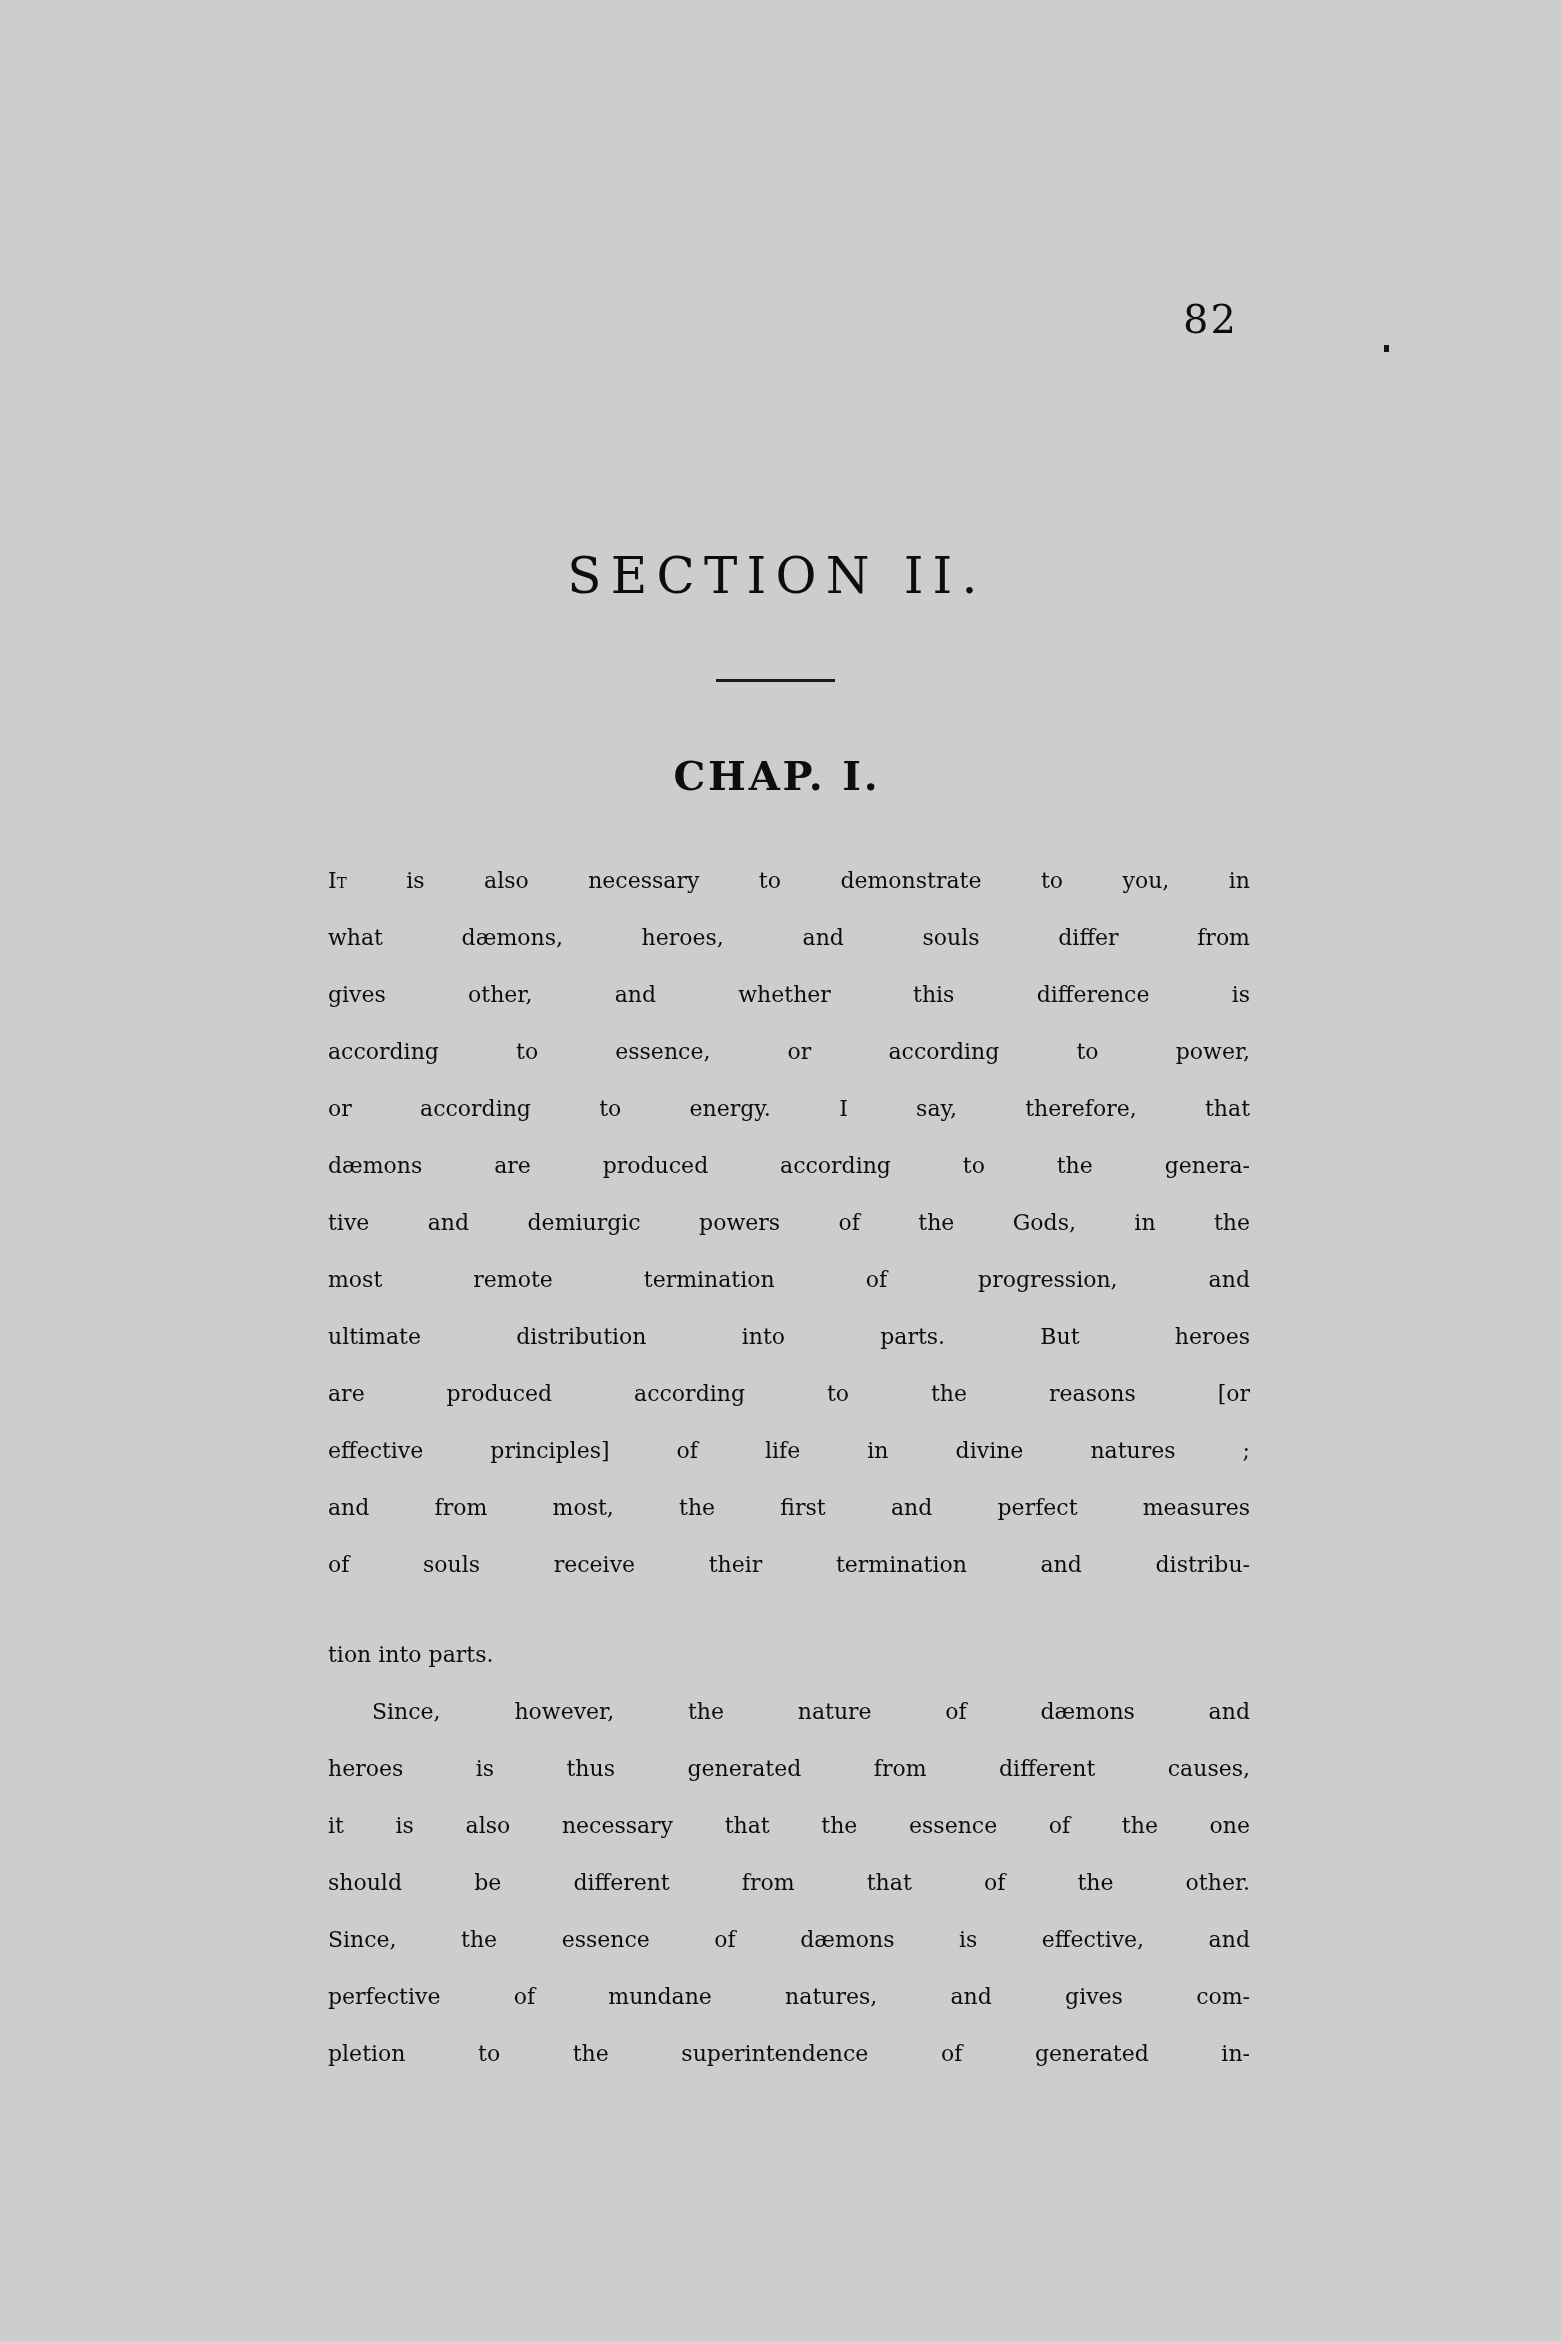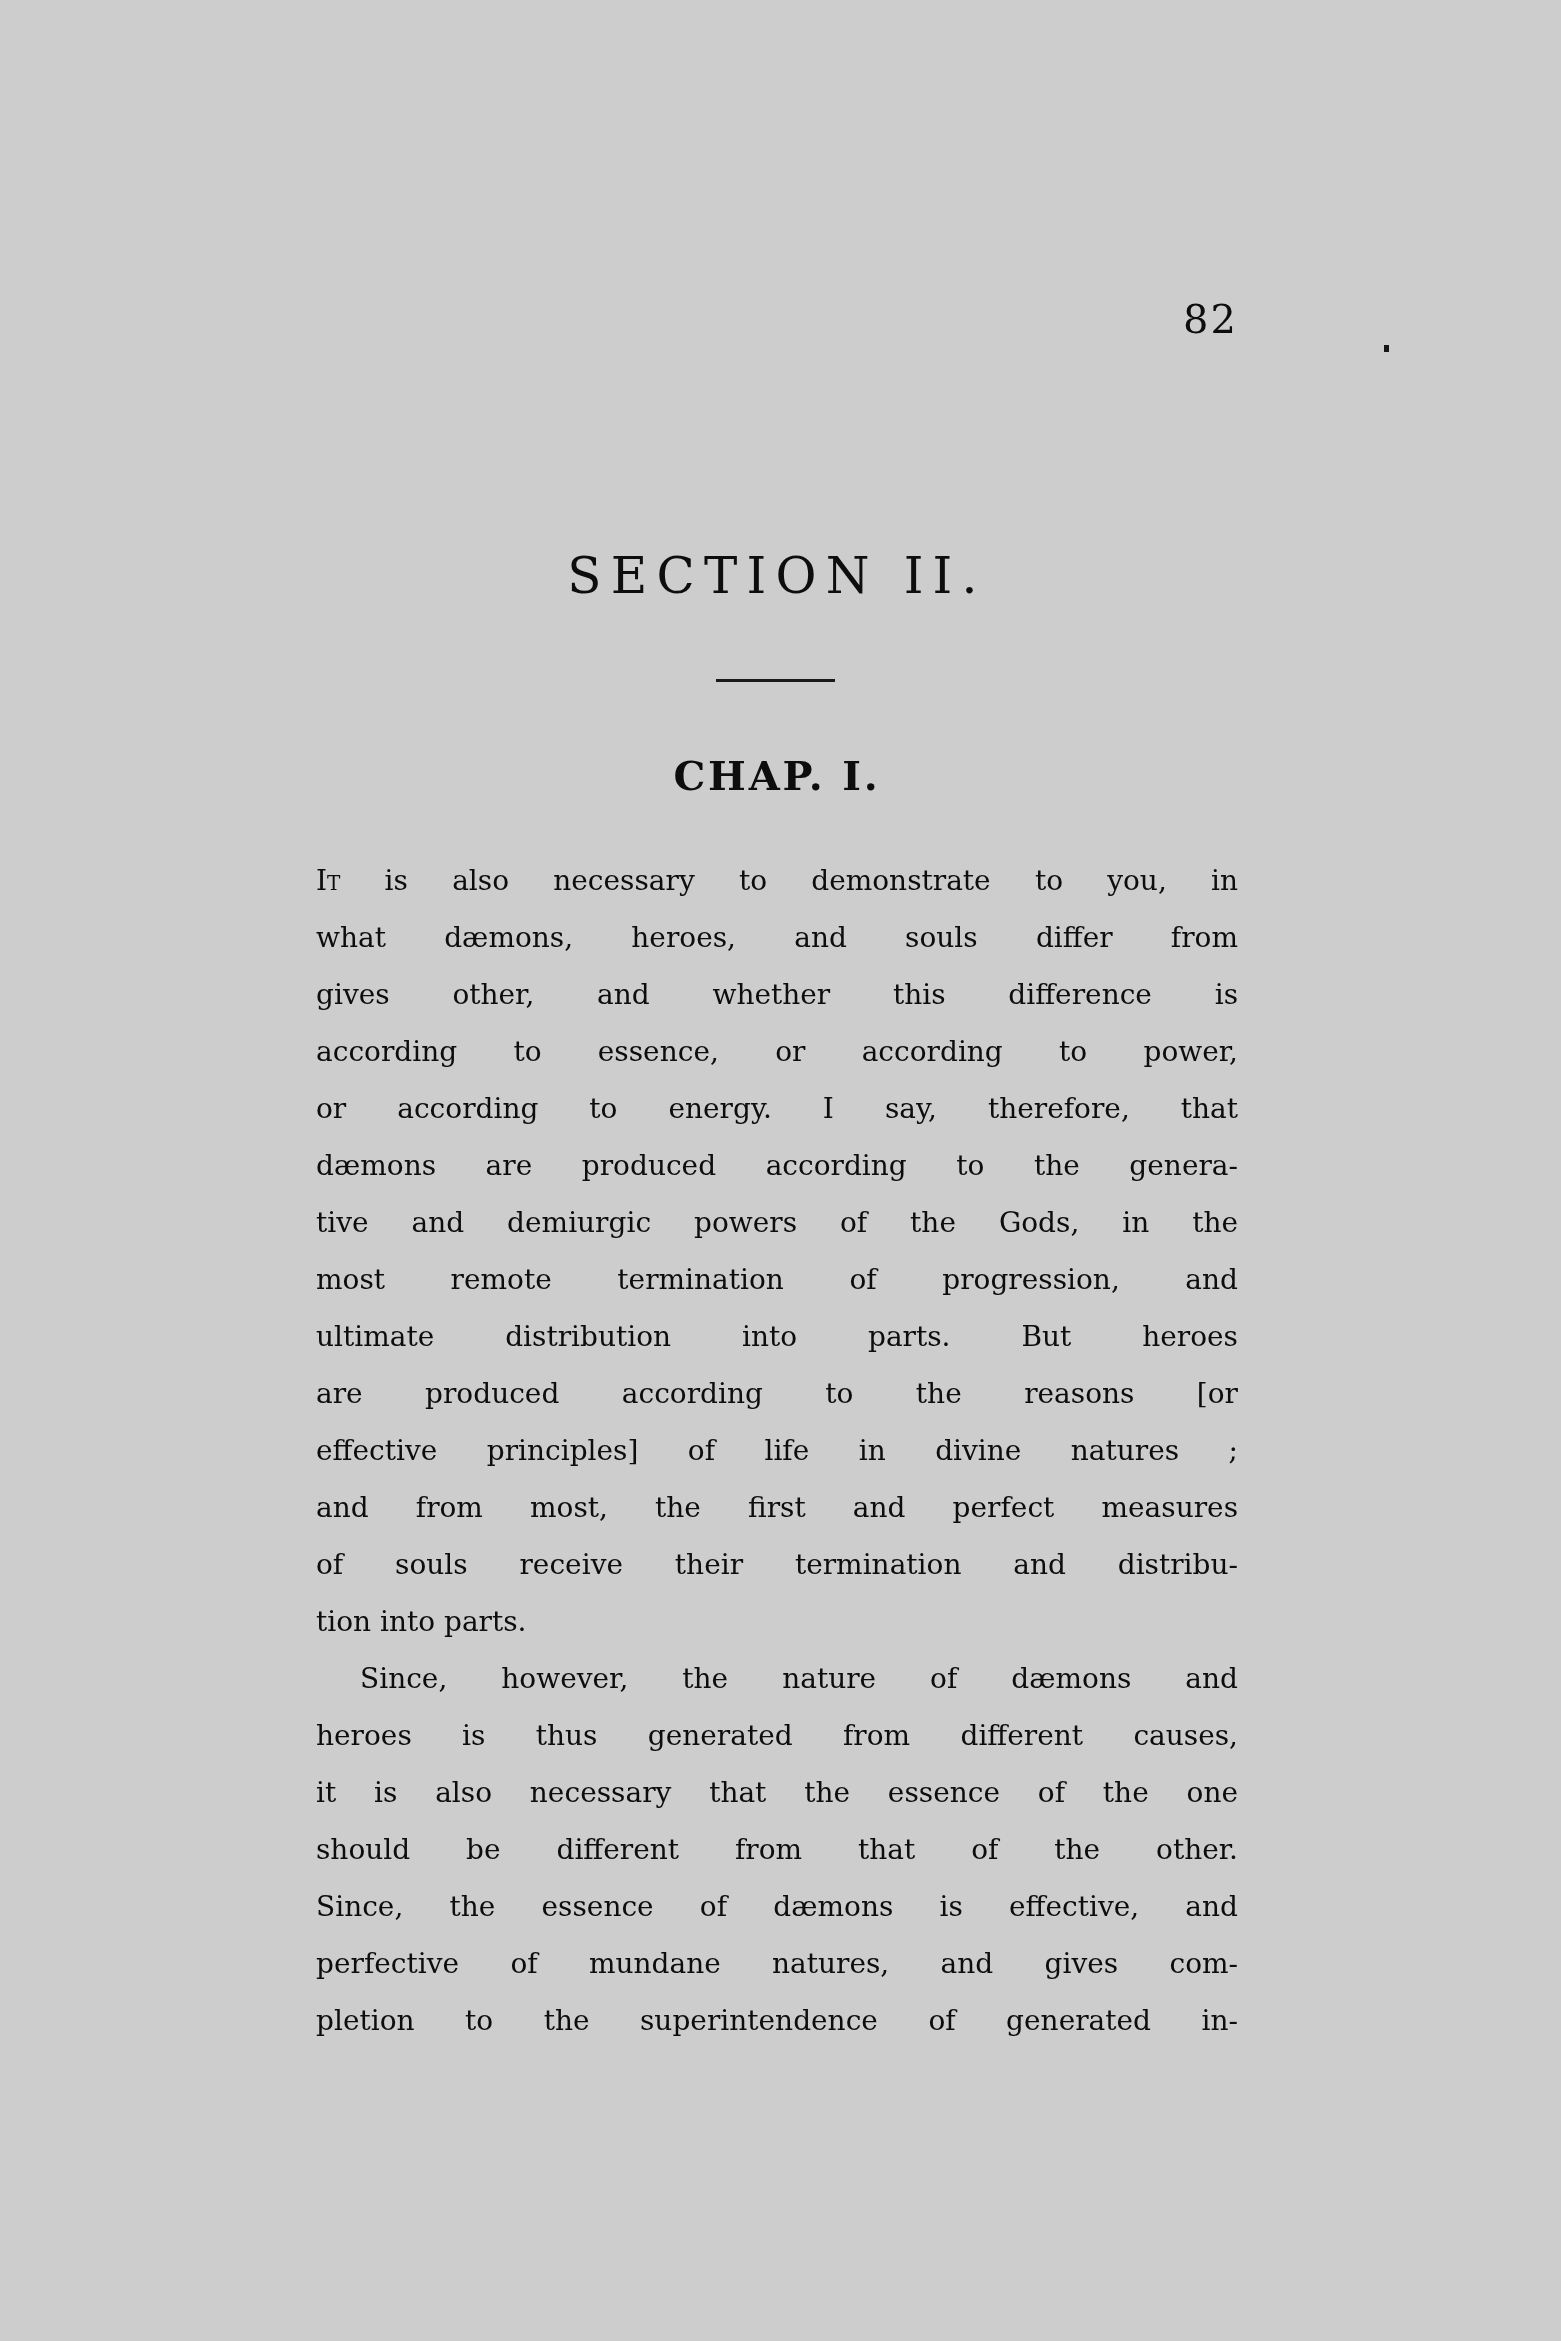--- a/index.html
+++ b/index.html
@@ -61,32 +61,33 @@
     margin: 0;
     text-align: center;
     font-size: 40px;
     font-weight: 700;
     letter-spacing: 2.8px;
     white-space: nowrap;
   }
   .body-text {
     position: absolute;
     top: 852px;
-    left: 316px;
+    left: 328px;
     width: 922px;
-    font-size: 28px;
+    font-size: 22px;
     line-height: 57px;
   }
   .paragraph { margin: 0; }
   .text-line {
     text-align: justify;
     text-align-last: justify;
   }
   .text-line.short {
     text-align-last: left;
+    margin-top: 33px;
   }
   .text-line.indent {
     padding-left: 44px;
   }
   .sc { font-variant: small-caps; }
 </style>
 </head>
 <body>
 
 <div class="page">

